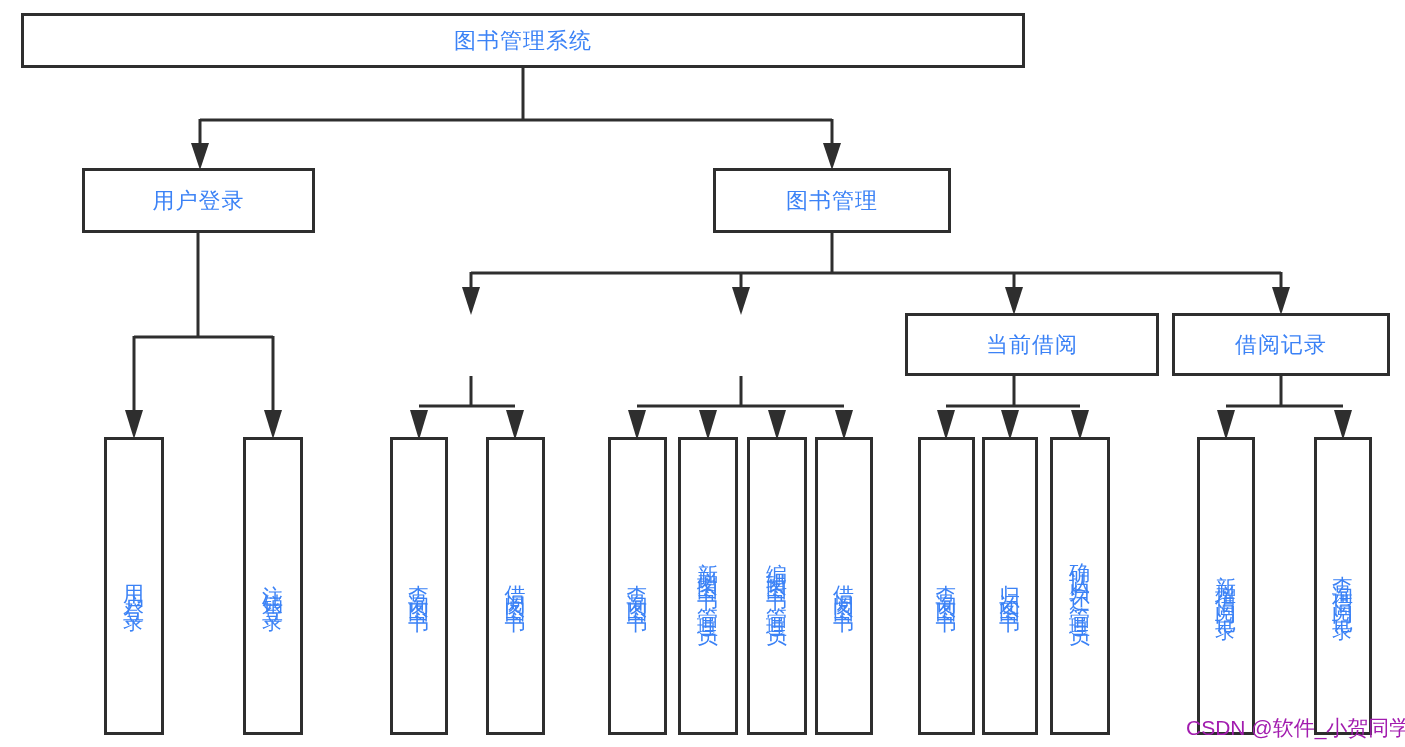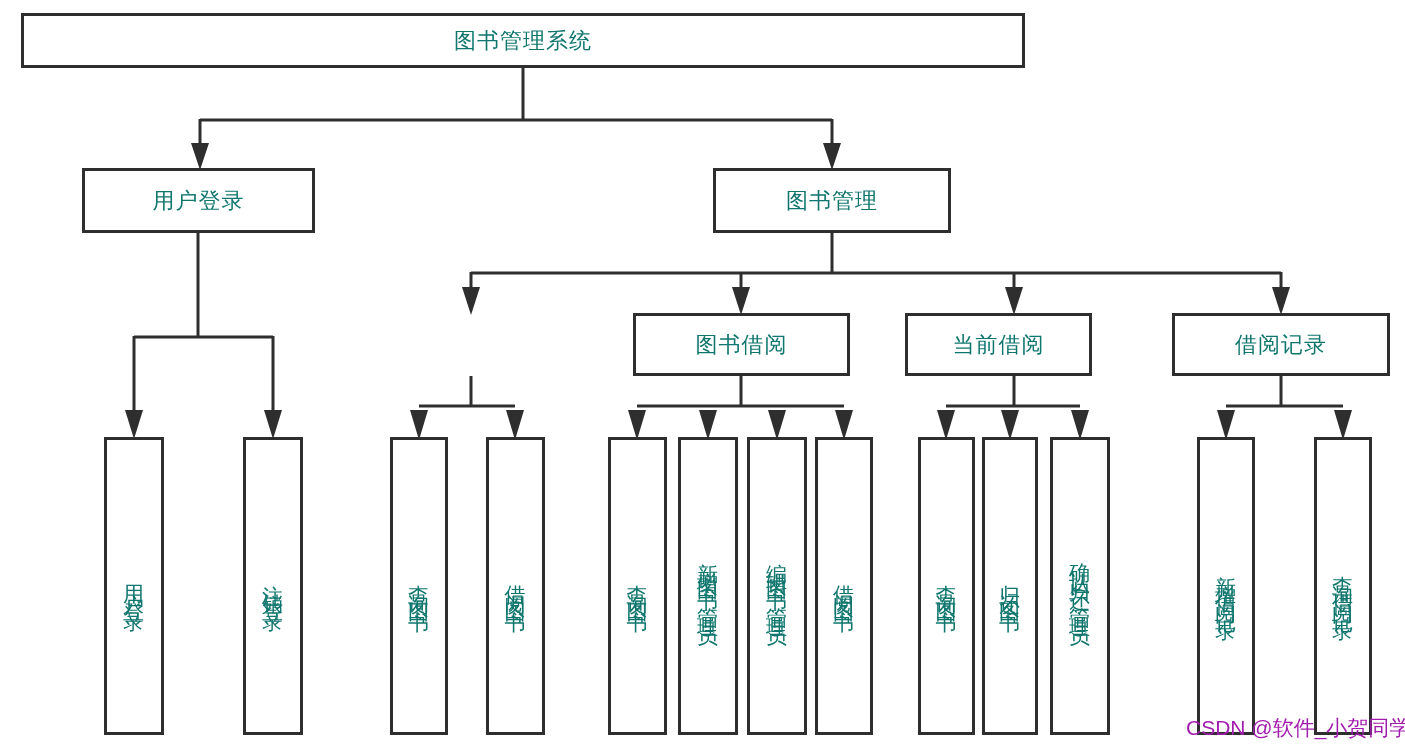--- a/index.html
+++ b/index.html
@@ -18,21 +18,21 @@
     background: #ffffff;
   }
   .node {
     position: absolute;
     box-sizing: border-box;
     border: 3px solid #2e2e2e;
     background: #ffffff;
     display: flex;
     align-items: center;
     justify-content: center;
-    color: #0f766e;
+    color: #3b82f6;
   }
   .hnode {
     font-size: 22px;
     letter-spacing: 1px;
     white-space: nowrap;
   }
   .vnode {
     font-size: 21px;
   }
   .vnode span {
@@ -67,24 +67,21 @@
     <span>图书管理系统</span>
   </div>
 
   <div class="node hnode" style="left:82px; top:168px; width:233px; height:65px;">
     <span>用户登录</span>
   </div>
   <div class="node hnode" style="left:713px; top:168px; width:238px; height:65px;">
     <span>图书管理</span>
   </div>
 
-  <div class="node hnode" style="left:633px; top:313px; width:217px; height:63px;">
-    <span>图书借阅</span>
-  </div>
-  <div class="node hnode" style="left:905px; top:313px; width:187px; height:63px;">
+  <div class="node hnode" style="left:905px; top:313px; width:254px; height:63px;">
     <span>当前借阅</span>
   </div>
   <div class="node hnode" style="left:1172px; top:313px; width:218px; height:63px;">
     <span>借阅记录</span>
   </div>
 
   <div class="node vnode" style="left:104px; top:437px; width:60px; height:298px;">
     <span>用户登录</span>
   </div>
   <div class="node vnode" style="left:243px; top:437px; width:60px; height:298px;">

